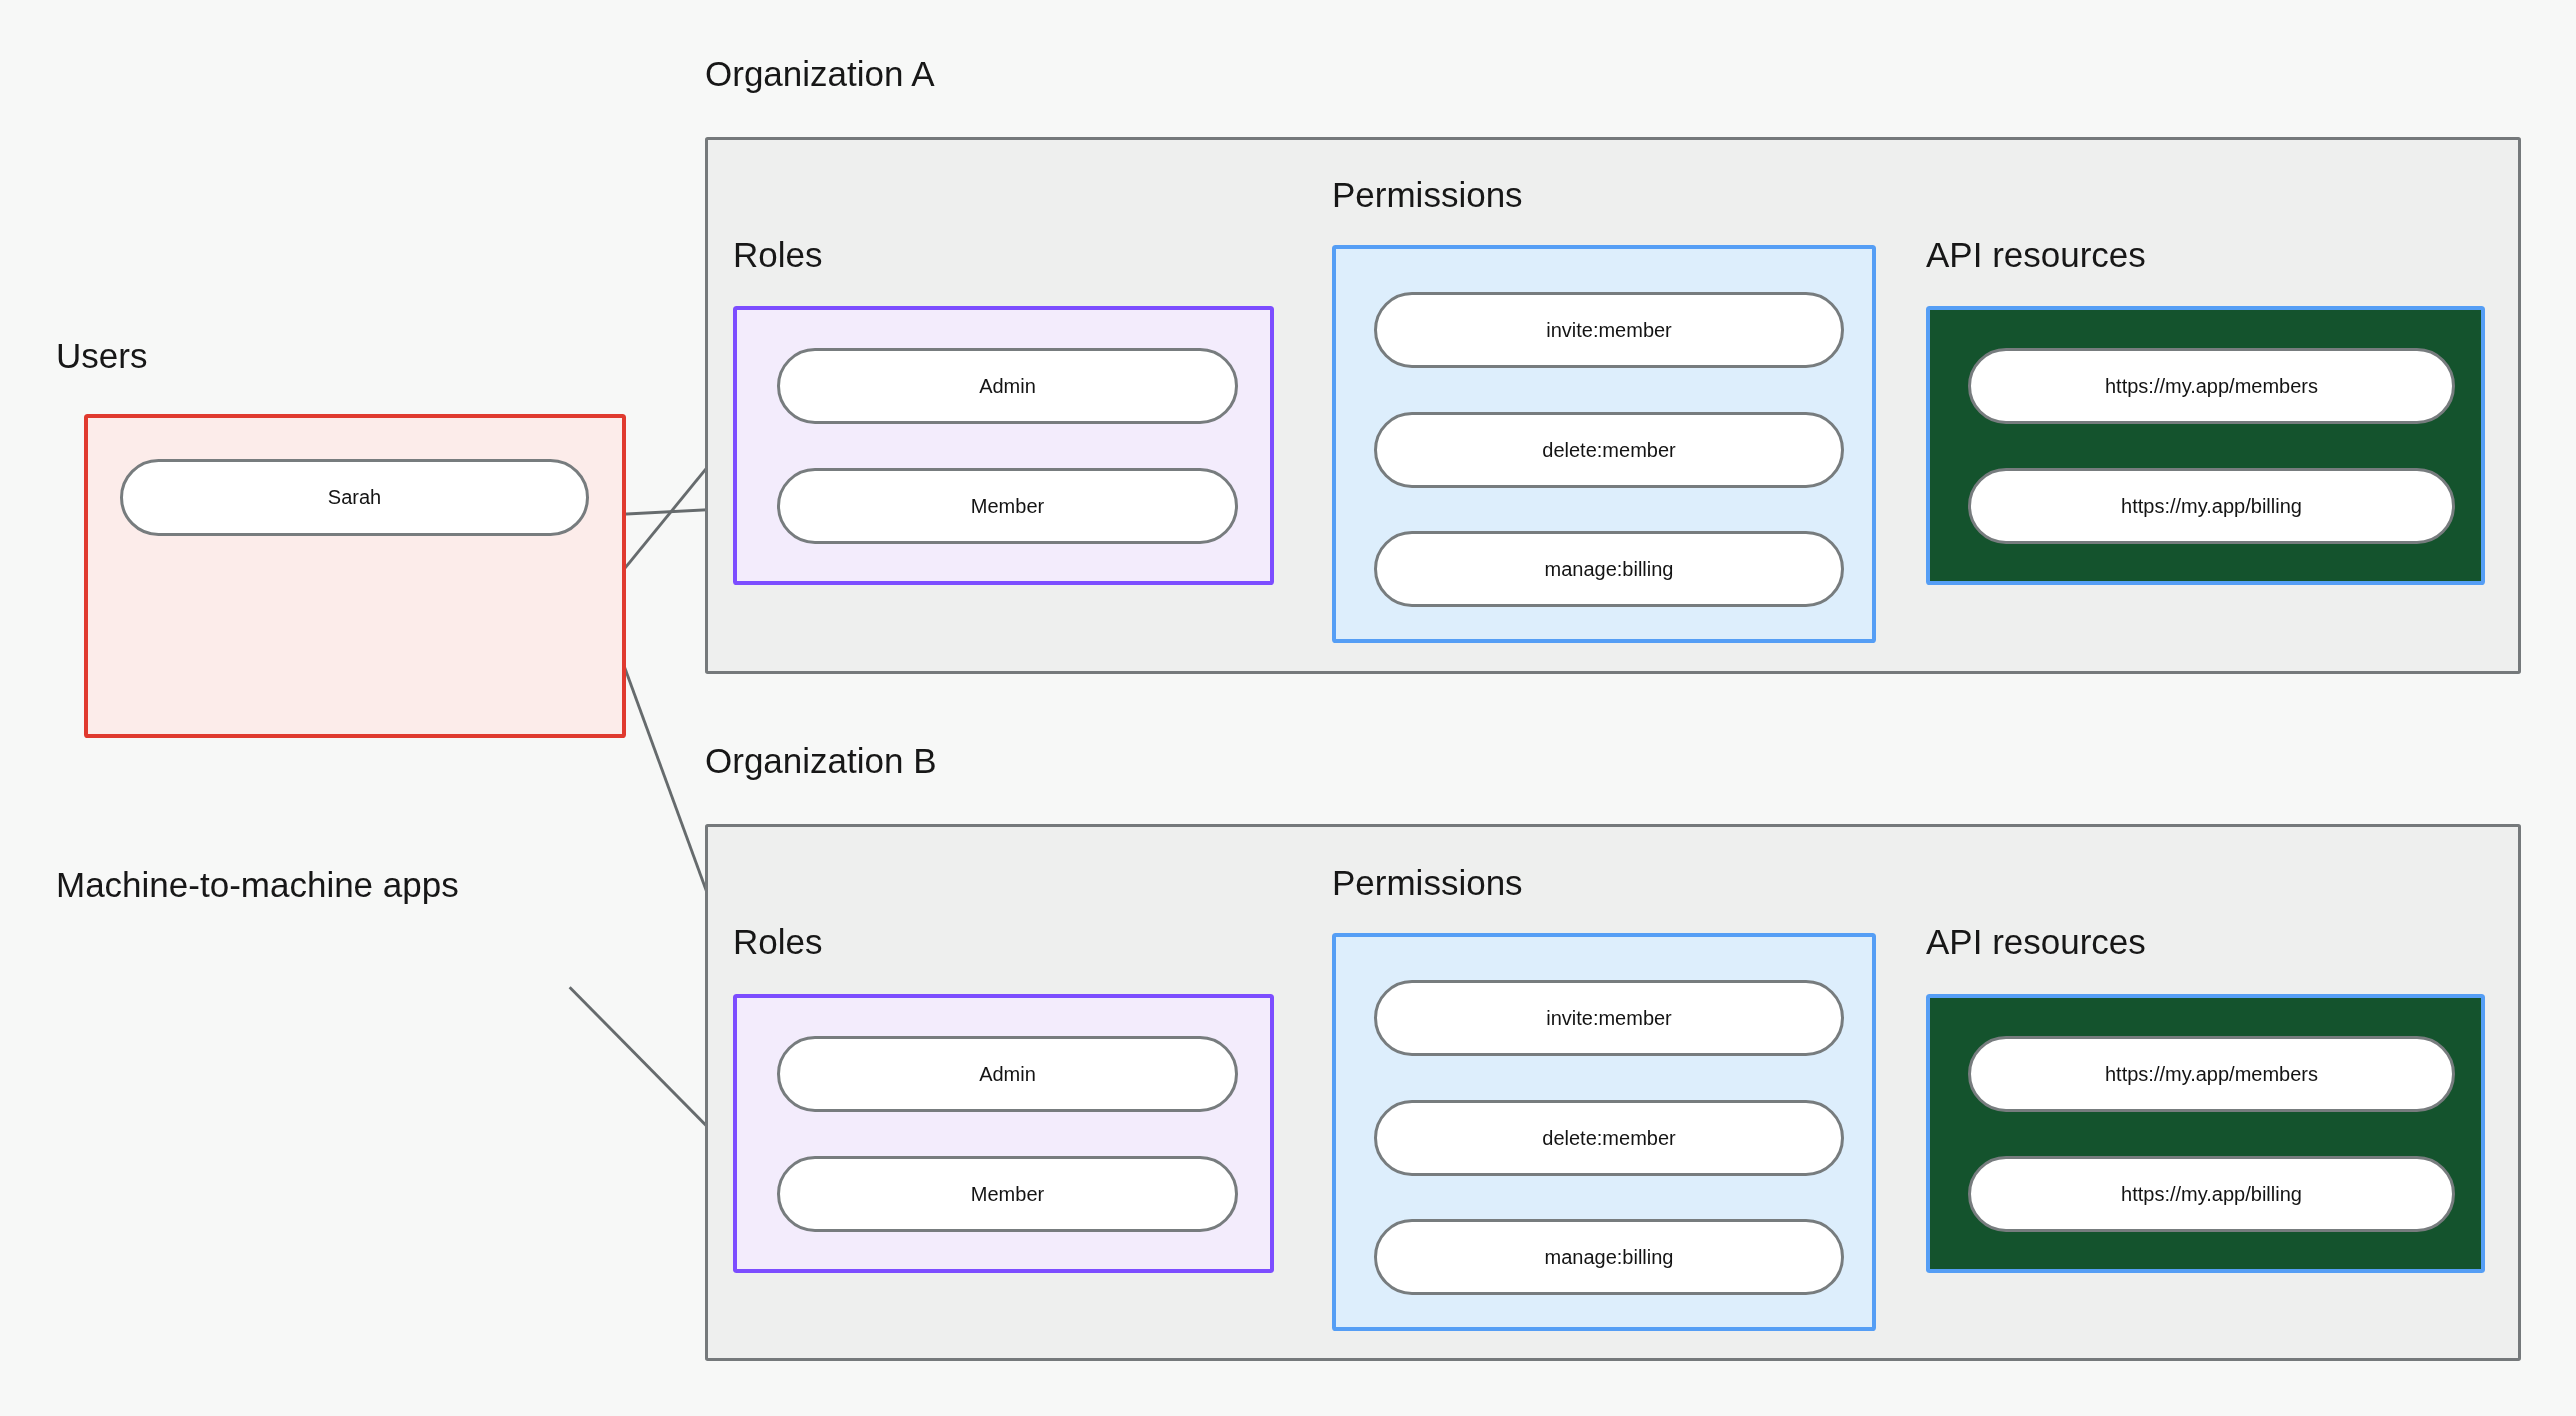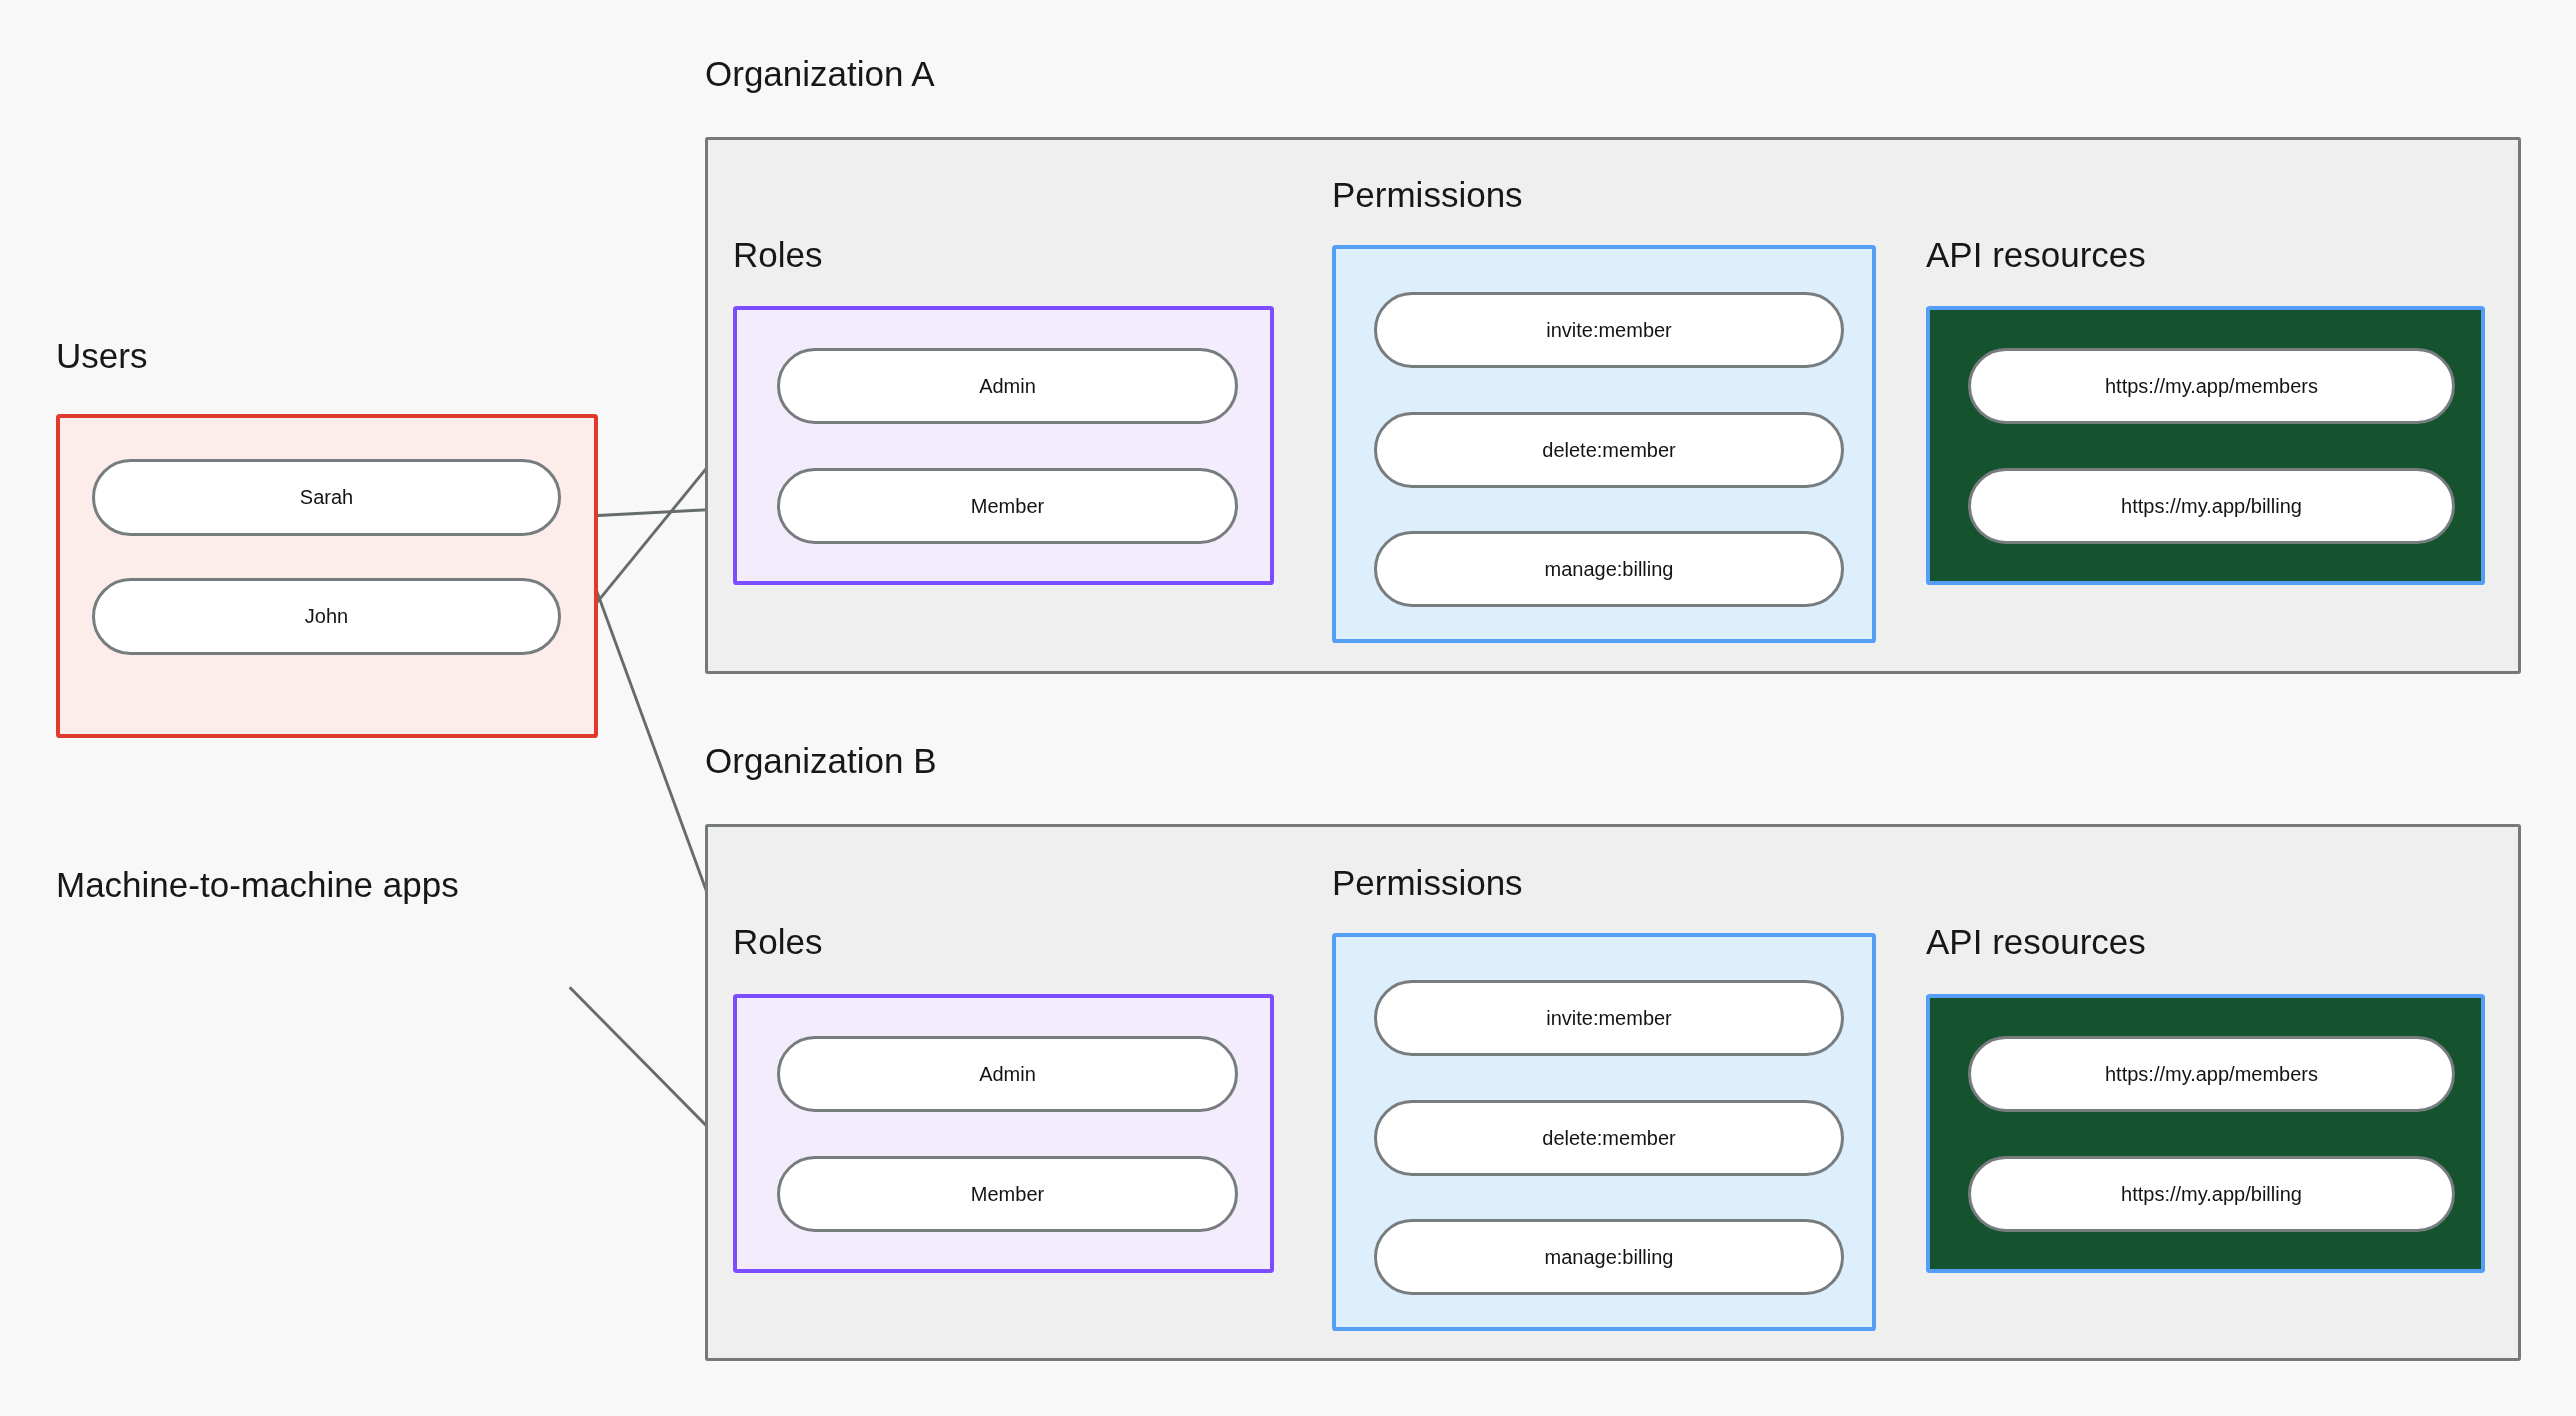--- a/index.html
+++ b/index.html
@@ -56,20 +56,21 @@
   }
   .org-box {
     background: #eeefee;
     border: 3.6px solid #75797b;
     border-radius: 2.7px;
   }
   .users-box {
     background: #fcecea;
     border: 4.5px solid #e03a2f;
     border-radius: 3.6px;
+    margin-left: 28px;
   }
   .m2m-box {
     background: #eaf5ea;
     border: 4.5px solid #62b568;
     border-radius: 3.6px;
   }
   .roles-box {
     background: #f3ecfc;
     border: 4.5px solid #7c4dff;
     border-radius: 3.6px;
@@ -146,21 +147,20 @@
     <circle class="edge-dot" cx="1520" cy="1258" r="11"></circle>
     <circle class="edge-dot" cx="1520" cy="1390" r="11"></circle>
     <circle class="edge-dot" cx="2180" cy="1192" r="11"></circle>
     <circle class="edge-dot" cx="2180" cy="1325" r="11"></circle>
   </svg>
 
   <div class="grp-label" style="left:56px; top:338px;">Users</div>
 
   <div class="box users-box" style="left:56px; top:414px; width:542px; height:324px;">
     <div class="pill" style="left:32px; top:41px; width:469px; height:77px;">Sarah</div>
-    <div class="pill" style="left:32px; top:160px; width:469px; height:77px;">John</div>
   </div>
 
   <div class="grp-label" style="left:56px; top:867px;">Machine-to-machine apps</div>
 
 
   <div class="grp-label" style="left:705px; top:56px;">Organization A</div>
 
   <div class="box org-box" style="left:705px; top:137px; width:1816px; height:537px;"></div>
 
   <div class="grp-label" style="left:733px; top:237px;">Roles</div>

